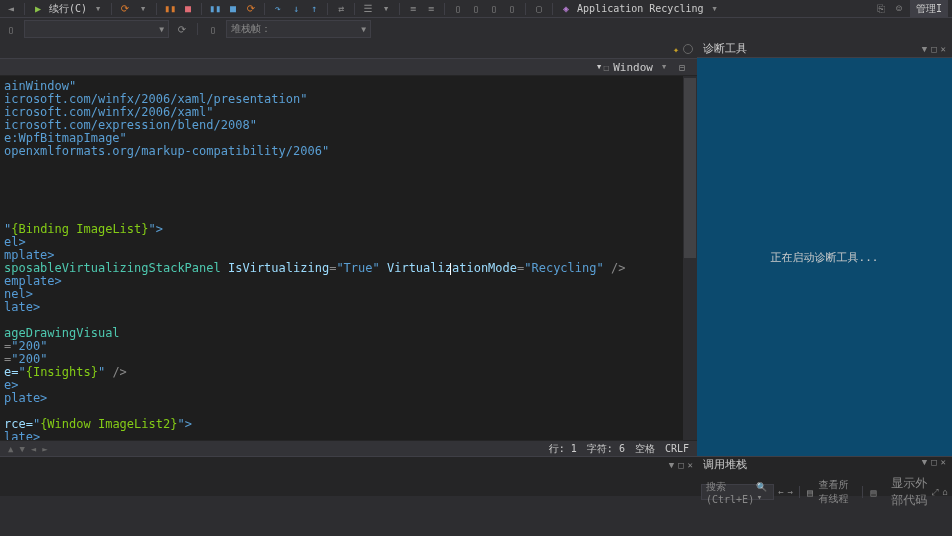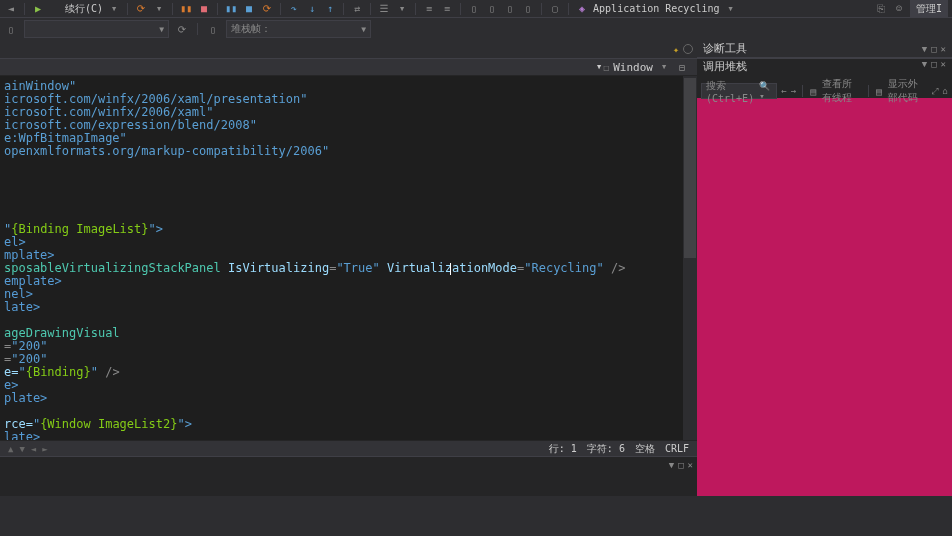--- a/index.html
+++ b/index.html
@@ -35,38 +35,38 @@
 .c-bind { color:#84cc16; }
 .c-green { color:#4ec9b0; }
 .scrollbar-v { position:absolute; right:0; top:0; width:14px; height:100%; background:#2d2d30; }
 .scroll-thumb { position:absolute; right:1px; top:2px; width:12px; height:180px; background:#424245; }
 .status { height:16px; background:#333337; display:flex; align-items:center; justify-content:flex-end; padding:0 8px; font-size:10px; gap:10px; border-top:1px solid #252526; }
 .status-left { display:flex; gap:6px; margin-right:auto; }
 .status-arrow { font-size:9px; color:#666; }
 .panel-bottom { height:40px; background:#252526; border-top:1px solid #3f3f46; position:relative; }
 .panel-header { height:16px; display:flex; align-items:center; justify-content:flex-end; padding:0 4px; gap:4px; }
 .panel-ctrl { font-size:9px; color:#888; cursor:pointer; }
-.right-col { flex:1; display:flex; flex-direction:column; background:#be185d; }
+.right-col { flex:1; display:flex; flex-direction:column; background:#0c4a6e; }
 .right-header { height:18px; background:#2d2d30; border-bottom:1px solid #3f3f46; display:flex; align-items:center; padding:0 6px; font-size:11px; }
 .right-header-ctrls { margin-left:auto; display:flex; gap:4px; }
 .right-body { flex:1; display:flex; align-items:center; justify-content:center; font-size:11px; color:#ccc; }
 .right-bottom { height:40px; background:#252526; border-top:1px solid #3f3f46; }
 .right-bottom-hdr { height:16px; display:flex; padding:0 6px; font-size:11px; justify-content:space-between; }
 .search-bar { display:flex; align-items:center; gap:4px; padding:2px 4px; }
 .search-input { background:#333337; border:1px solid #3f3f46; height:16px; width:110px; padding:0 4px; font-size:10px; color:#888; display:flex; align-items:center; justify-content:space-between; }
 .cursor-caret { position:absolute; width:1px; height:12px; background:#fff; top:187px; left:450px; }
 </style>
 </head>
 <body>
 
 <div class="toolbar">
   <span class="tb-icon">◄</span>
   <span class="tb-sep"></span>
   <span class="tb-icon green">▶</span>
-  <span style="font-size:10px;margin-left:16px;">续行(C)</span>
+  <span style="font-size:10px;">续行(C)</span>
   <span class="tb-icon" style="font-size:7px;">▼</span>
   <span class="tb-sep"></span>
   <span class="tb-icon orange">⟳</span>
   <span class="tb-icon" style="font-size:7px;">▼</span>
   <span class="tb-sep"></span>
   <span class="tb-icon orange">▮▮</span>
   <span class="tb-icon red">■</span>
   <span class="tb-sep"></span>
   <span class="tb-icon blue">▮▮</span>
   <span class="tb-icon blue">■</span>
@@ -149,21 +149,21 @@
 <span class="line c-tag">el&gt;</span>
 <span class="line c-tag">mplate&gt;</span>
 <span class="line"><span class="c-green">sposableVirtualizingStackPanel</span> <span class="c-attr">IsVirtualizing</span><span class="c-gray">=</span><span class="c-blue">"True"</span> <span class="c-attr">VirtualizationMode</span><span class="c-gray">=</span><span class="c-blue">"Recycling"</span><span class="c-gray"> /&gt;</span></span>
 <span class="line c-tag">emplate&gt;</span>
 <span class="line c-tag">nel&gt;</span>
 <span class="line c-tag">late&gt;</span>
 <span class="line"> </span>
 <span class="line c-green">ageDrawingVisual</span>
 <span class="line"><span class="c-gray">=</span><span class="c-blue">"200"</span></span>
 <span class="line"><span class="c-gray">=</span><span class="c-blue">"200"</span></span>
-<span class="line"><span class="c-attr">e=</span><span class="c-blue">"</span><span class="c-bind">{Binding}</span><span class="c-blue">"</span><span class="c-gray"> /&gt;</span></span>
+<span class="line"><span class="c-attr">e=</span><span class="c-blue">"</span><span class="c-bind">{Insights}</span><span class="c-blue">"</span><span class="c-gray"> /&gt;</span></span>
 <span class="line c-tag">e&gt;</span>
 <span class="line c-tag">plate&gt;</span>
 <span class="line"> </span>
 <span class="line"><span class="c-attr">rce=</span><span class="c-blue">"</span><span class="c-bind">{Window ImageList2}</span><span class="c-blue">"&gt;</span></span>
 <span class="line c-tag">late&gt;</span>
 
 </pre>
       <div class="cursor-caret"></div>
       <div class="scrollbar-v">
           <div class="scroll-thumb"></div>
@@ -192,20 +192,23 @@
 
   <div class="right-col">
     <div class="right-header">
       <span>诊断工具</span>
       <div class="right-header-ctrls">
         <span class="panel-ctrl">▼</span>
         <span class="panel-ctrl">□</span>
         <span class="panel-ctrl">✕</span>
       </div>
     </div>
+    <div class="right-body">
+      <span>正在启动诊断工具...</span>
+    </div>
     <div class="right-bottom">
       <div class="right-bottom-hdr">
         <span>调用堆栈</span>
         <div style="display:flex;gap:4px;">
           <span class="panel-ctrl">▼</span>
           <span class="panel-ctrl">□</span>
           <span class="panel-ctrl">✕</span>
         </div>
       </div>
       <div class="search-bar">
@@ -213,21 +216,21 @@
           <span>搜索(Ctrl+E)</span>
           <span style="font-size:9px;">🔍▾</span>
         </div>
         <span class="panel-ctrl">←</span>
         <span class="panel-ctrl">→</span>
         <span class="tb-sep"></span>
         <span class="tb-icon">▤</span>
         <span style="font-size:10px;color:#888;">查看所有线程</span>
         <span class="tb-sep"></span>
         <span class="tb-icon">▤</span>
-        <span style="font-size:10px;color:#888;">显示外部代码</span>
+        <span style="font-size:12px;color:#888;text-align:right;">显示外部代码</span>
         <div style="margin-left:auto;display:flex;gap:4px;">
           <span class="panel-ctrl">⤢</span>
           <span class="panel-ctrl">⌂</span>
         </div>
       </div>
     </div>
   </div>
 </div>
 
 </body></html>

